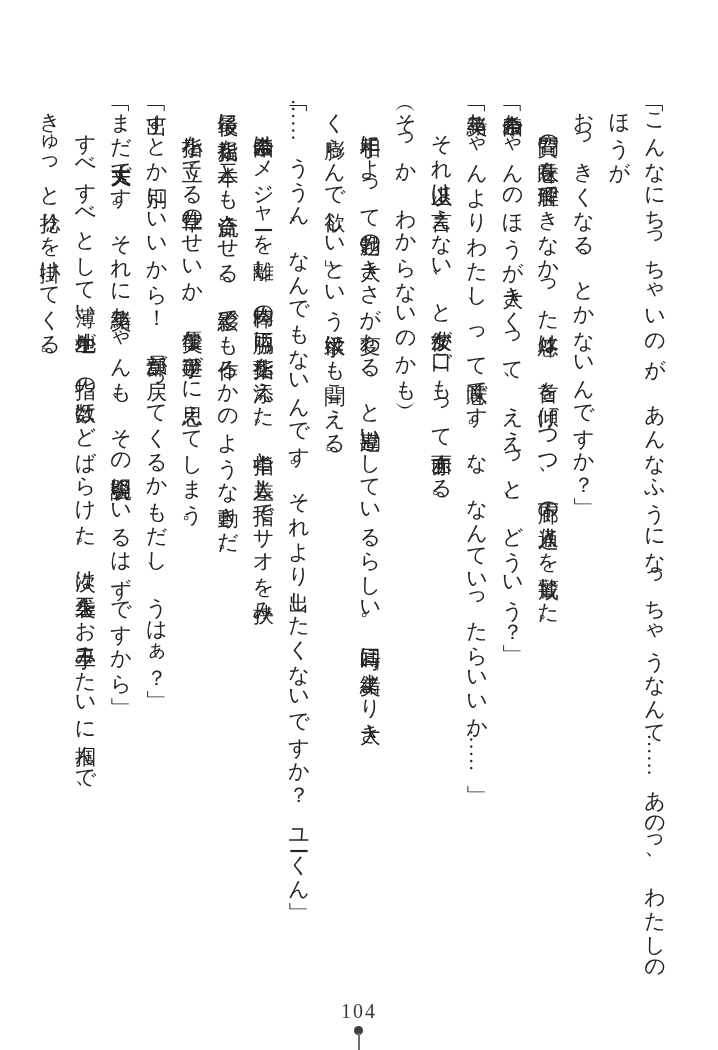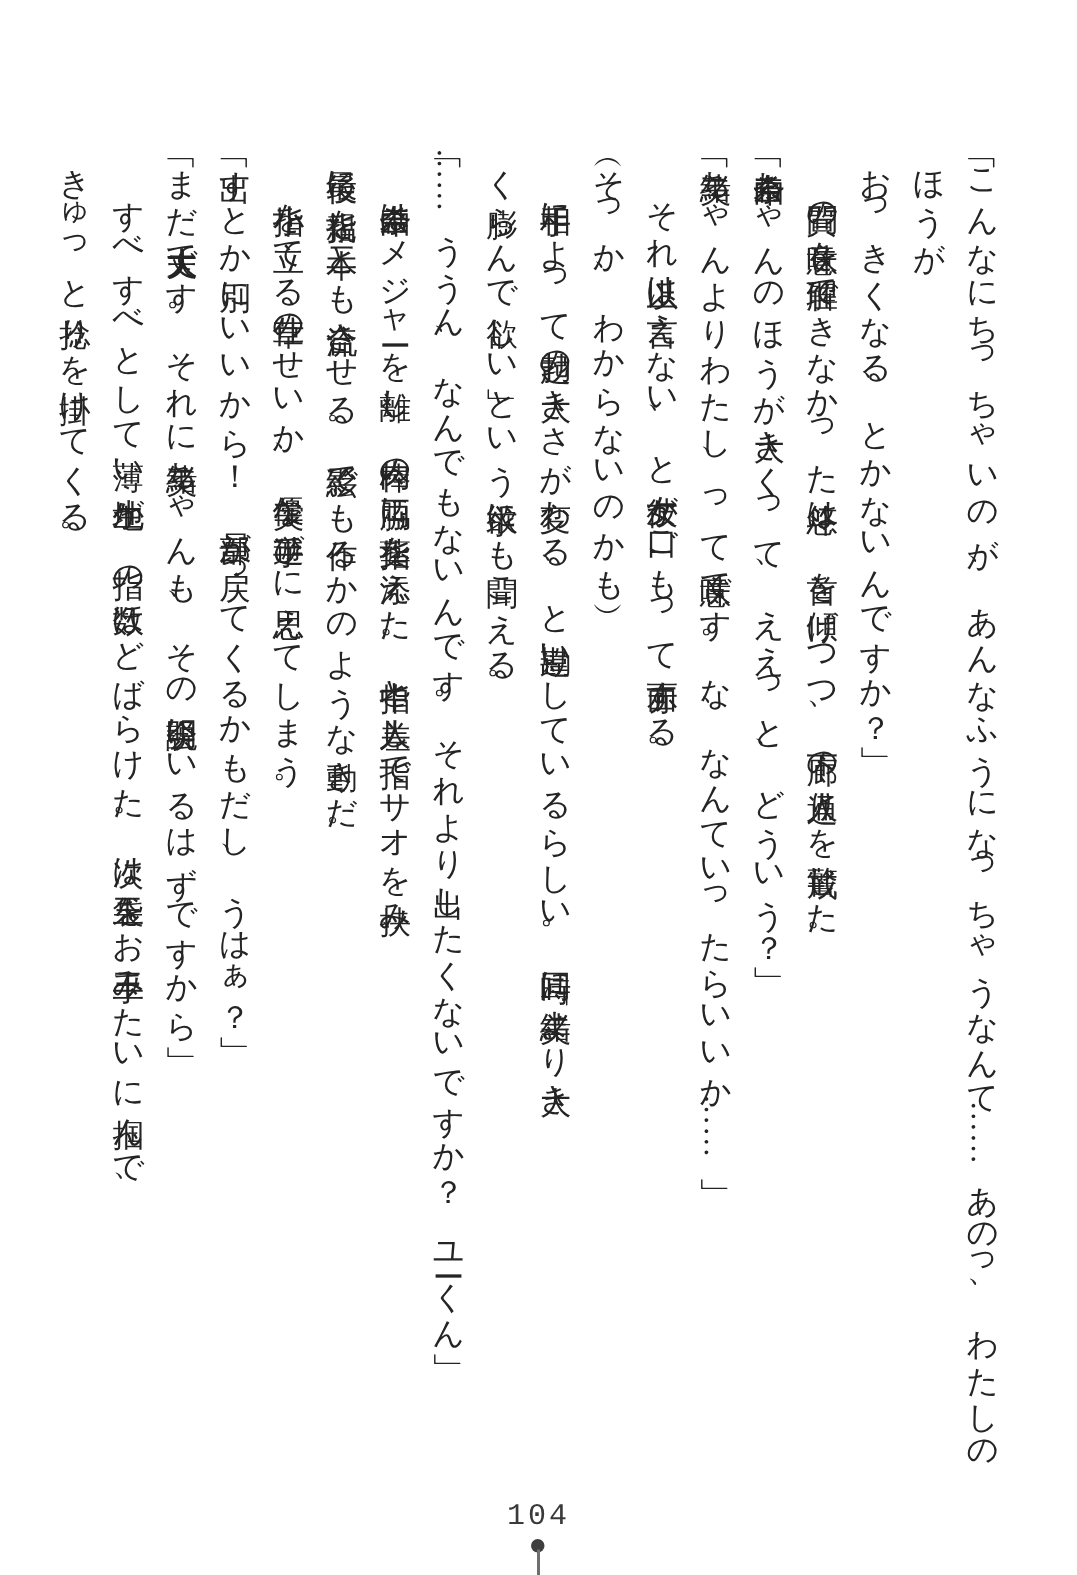--- a/index.html
+++ b/index.html
@@ -33,21 +33,21 @@
     margin: 0;
     padding: 0;
     white-space: pre-wrap;
   }
   .page-number {
     position: absolute;
     top: 1000px;
     left: 0;
     width: 718px;
     text-align: center;
-    font-family: Liberation Mono, monospace;
+    font-family: Liberation Serif, serif;
     font-size: 20px;
     letter-spacing: 2px;
     color: #3a3a3a;
   }
   .marker-dot {
     position: absolute;
     left: 354px;
     top: 1026px;
     width: 9px;
     height: 9px;

